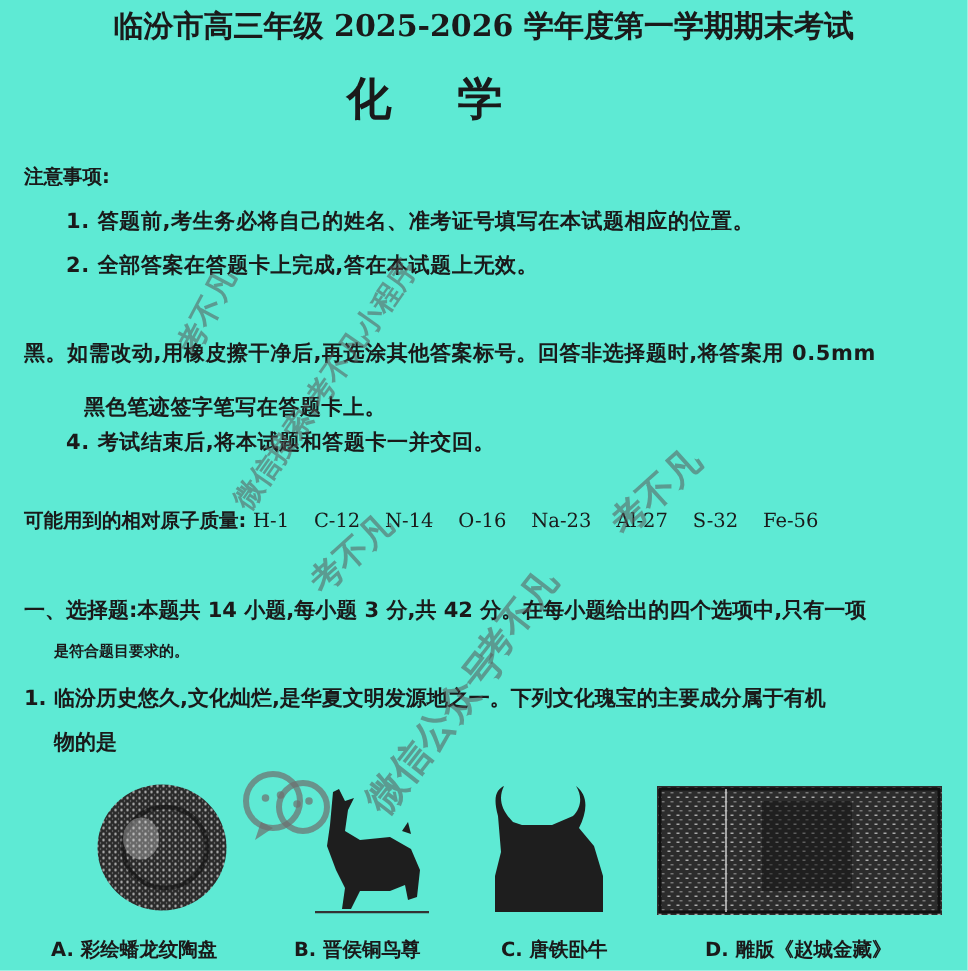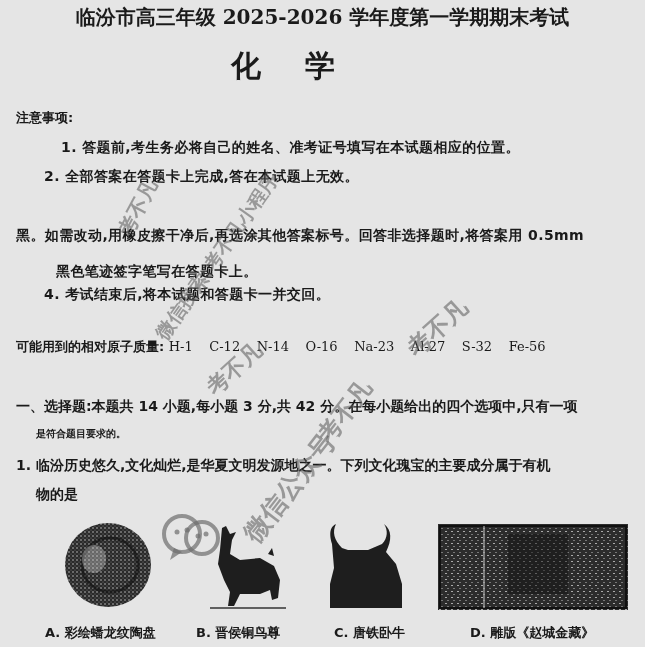--- a/index.html
+++ b/index.html
@@ -12,21 +12,21 @@
       height: 647px;
       position: relative;
       overflow: hidden;
       font-family: "DejaVu Serif", "Liberation Serif", serif;
       color: #1a1a1a;
     }
     .page {
       position: absolute;
       left: 0; top: 0;
       width: 645px; height: 647px;
-      background: #e5e5e5;
+      background: #5eead4;
     }
     .title {
       position: absolute;
       left: 0; width: 645px;
       top: 4px;
       text-align: center;
       font-size: 20px;
       font-weight: bold;
       letter-spacing: 0px;
       white-space: nowrap;
@@ -52,21 +52,21 @@
       font-family: "DejaVu Sans", sans-serif;
     }
     .line {
       position: absolute;
       font-size: 14px;
       font-weight: bold;
       white-space: nowrap;
       font-family: "DejaVu Sans", sans-serif;
       letter-spacing: 0.4px;
     }
-    .l1 { left: 61px; top: 139px; }
+    .l1 { left: 44px; top: 139px; }
     .l2 { left: 44px; top: 168px; }
     .l3a { left: 44px; top: 198px; }
     .l3b { left: 16px; top: 227px; }
     .l3c { left: 16px; top: 263px; margin-left: 40px; }
     .l4 { left: 44px; top: 286px; }
     .atomic {
       position: absolute;
       left: 16px; top: 338px;
       font-size: 13px;
       font-weight: bold;
@@ -196,21 +196,21 @@
         <rect x="1" y="1" width="2" height="1" fill="#aaa"></rect>
         <rect x="3" y="4" width="2" height="1" fill="#777"></rect>
       </pattern>
     </defs>
     <rect x="0" y="0" width="190" height="86" fill="url(#print)"></rect>
     <rect x="2" y="2" width="186" height="82" fill="none" stroke="#111" stroke-width="2"></rect>
     <line x1="46" y1="2" x2="46" y2="84" stroke="#ccc" stroke-width="1"></line>
     <rect x="70" y="10" width="60" height="60" fill="#111" opacity="0.5"></rect>
   </svg>
 
-  <div class="opt-label" style="left:34px;margin-left:11px;">A. 彩绘蟠龙纹陶盘</div>
+  <div class="opt-label" style="left:34px;">A. 彩绘蟠龙纹陶盘</div>
   <div class="opt-label" style="left:196px;">B. 晋侯铜鸟尊</div>
   <div class="opt-label" style="left:334px;">C. 唐铁卧牛</div>
   <div class="opt-label" style="left:470px;">D. 雕版《赵城金藏》</div>
 
   <div class="watermark" style="left:112px; top:228px; font-size:20px; transform:rotate(-62deg);">考不凡</div>
   <div class="watermark" style="left:150px; top:330px; font-size:19px; transform:rotate(-55deg);">微信搜索:考不凡小程序</div>
   <div class="watermark" style="left:200px; top:380px; font-size:22px; transform:rotate(-42deg);">考不凡</div>
   <div class="watermark" style="left:400px; top:340px; font-size:24px; transform:rotate(-42deg);">考不凡</div>
   <div class="watermark" style="left:236px; top:528px; font-size:26px; transform:rotate(-52deg);">微信公众号</div>
   <div class="watermark" style="left:310px; top:430px; font-size:24px; transform:rotate(-52deg);">考不凡</div>

